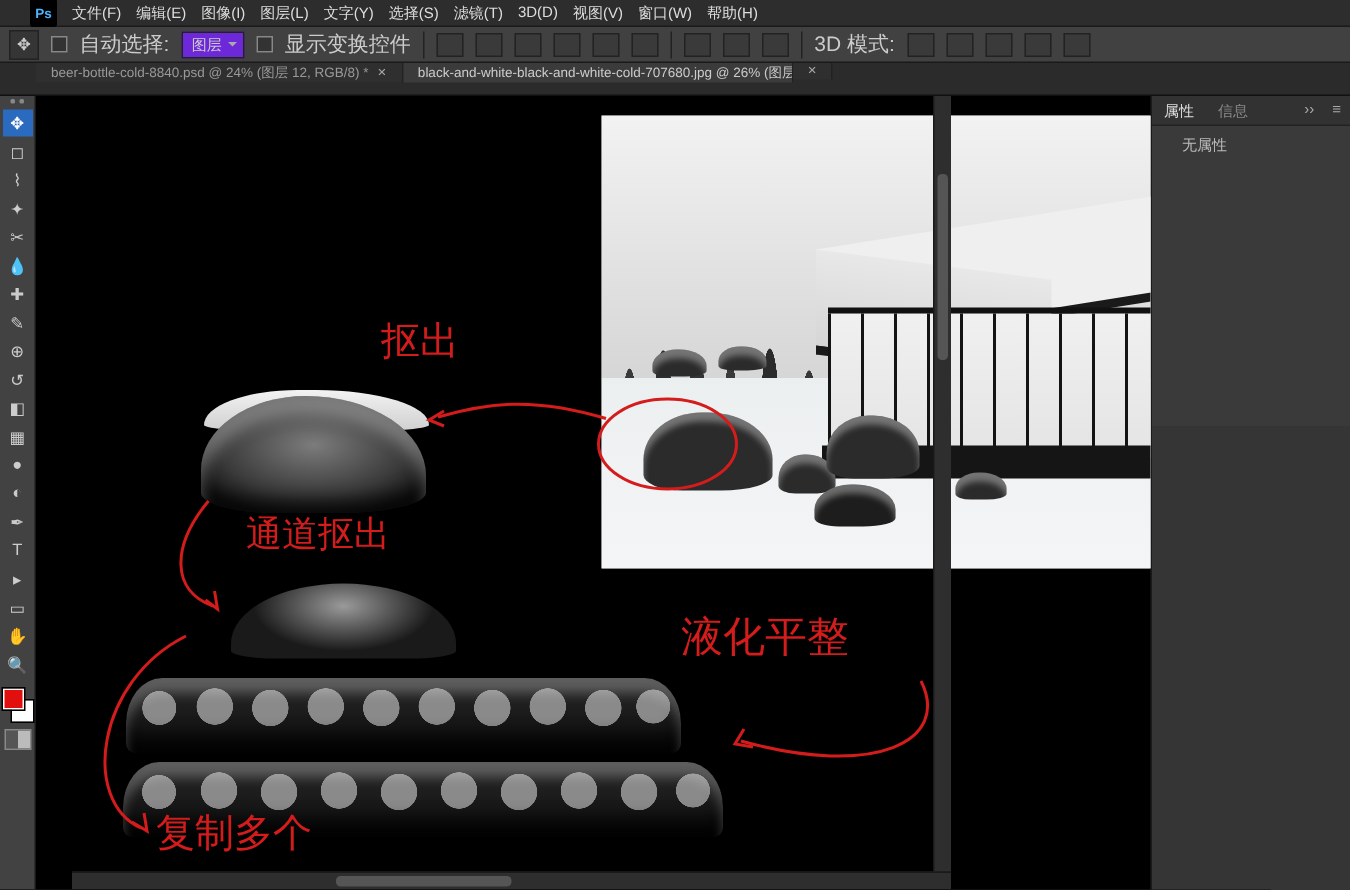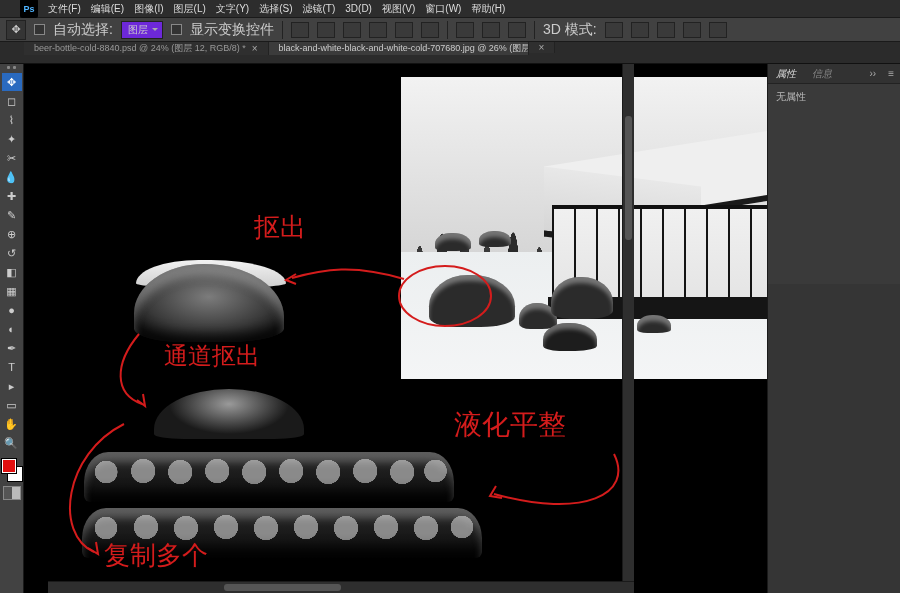--- a/index.html
+++ b/index.html
@@ -256,26 +256,26 @@
       display: flex; flex-direction: column;
     }
     .panel {
       background: #3a3a3a;
     }
     .panel .tabs {
       display: flex; align-items: center; height: 20px;
       background: #323232; border-bottom: 1px solid #222;
       font-size: 10px;
     }
-    .panel .tabs .ptab { padding: 0 8px; color: #ddd; font-style: italic; }
+    .panel .tabs .ptab { padding: 0 8px; color: #ddd; }
     .panel .tabs .ptab.dim { color: #888; }
     .panel .tabs .spacer { flex:1; }
     .panel .tabs .menu { padding: 0 6px; color:#aaa; }
     .panel .body {
-      padding: 6px 8px; font-size: 10px; color: #bbb; min-height: 200px;
+      padding: 6px 20px; font-size: 10px; color: #bbb; min-height: 200px;
     }
     .rightcol .filler { flex:1; background:#353535; }
     
     .hscroll {
       position:absolute; left:24px; right:133px; bottom:0; height:12px;
       background:#2e2e2e; border-top:1px solid #1a1a1a;
     }
     .hscroll .thumb{ position:absolute; left:30%; width:20%; top:2px; bottom:2px; background:#555; border-radius:3px;}
     .vscroll {
       position:absolute; right:133px; top:0; bottom:12px; width:12px;

